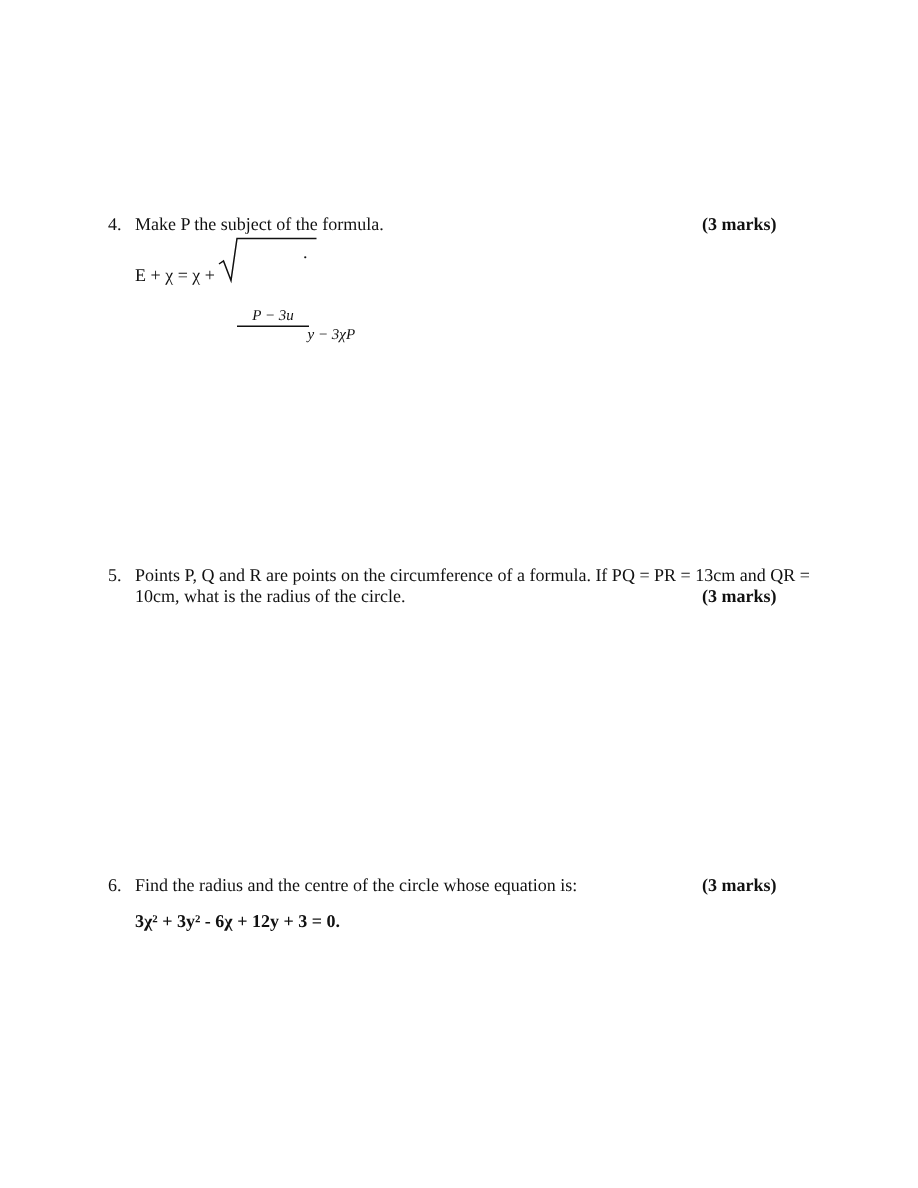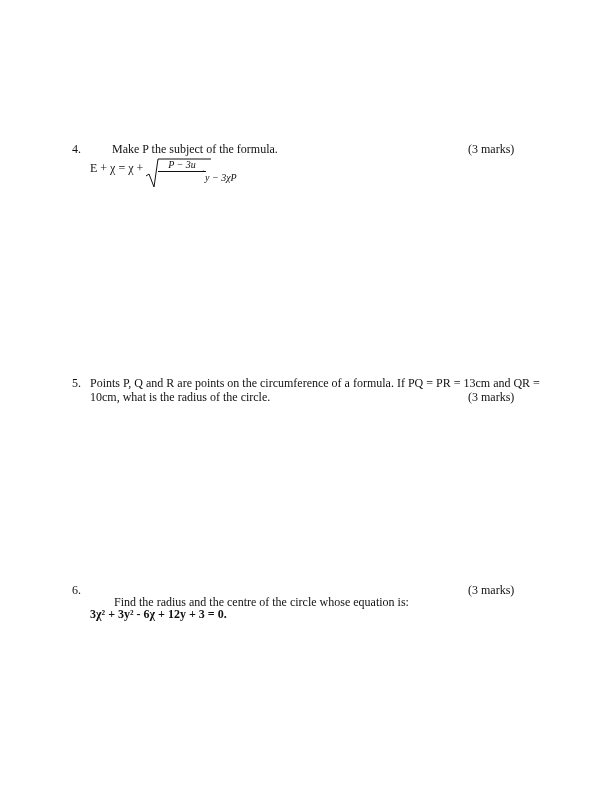--- a/index.html
+++ b/index.html
@@ -28,33 +28,34 @@
     }
     .line {
       position: absolute;
       left: 90px;
       white-space: nowrap;
     }
     .marks {
       position: absolute;
       left: 468px;
       white-space: nowrap;
+      font-weight: bold;
     }
     
     .formula {
       position: absolute;
       left: 90px;
       top: 19px;
       height: 28px;
       white-space: nowrap;
     }
     .formula .lhs {
       position: absolute;
       left: 0;
-      top: 0;
+      top: 15px;
     }
     .sqrt {
       position: absolute;
       left: 55px;
       top: -4px;
       width: 70px;
       height: 30px;
     }
     .sqrt svg {
       position: absolute;
@@ -67,20 +68,21 @@
       top: 2px;
       width: 50px;
       font-style: italic;
       font-size: 10px;
       text-align: center;
     }
     .frac .numer {
       display: block;
       height: 12px;
       line-height: 12px;
+      margin-top: 46px;
     }
     .frac .bar {
       display: block;
       height: 0;
       border-top: 1px solid #111;
       margin: 0 1px;
     }
     .frac .denom {
       display: block;
       height: 12px;
@@ -91,21 +93,21 @@
       position: absolute;
       left: 112px;
       top: 0;
     }
   </style>
 </head>
 <body>
 
 <div class="q" style="top:142px;">
   <span class="num" style="top:0;">4.</span>
-  <span class="line" style="top:0;margin-left:22px;">Make P the subject of the formula.</span>
+  <span class="line" style="top:0;">Make P the subject of the formula.</span>
   <span class="marks" style="top:0;">(3 marks)</span>
   <div class="formula">
     <span class="lhs">E + χ = χ +</span>
     <div class="sqrt">
       <svg width="70" height="32" viewBox="0 0 70 32">
         <polyline points="1,19 4,17 9,30 13,2 66,2" fill="none" stroke="#111" stroke-width="1"></polyline>
       </svg>
       <div class="frac">
         <span class="numer">P − 3u</span>
         <span class="bar"></span>
@@ -118,16 +120,16 @@
 
 <div class="q" style="top:376px;">
   <span class="num" style="top:0;">5.</span>
   <span class="line" style="top:0;">Points P, Q and R are points on the circumference of a formula.  If PQ = PR = 13cm and QR =</span>
   <span class="line" style="top:14px;text-align:right;">10cm, what is the radius of the circle.</span>
   <span class="marks" style="top:14px;">(3 marks)</span>
 </div>
 
 <div class="q" style="top:583px;">
   <span class="num" style="top:0;">6.</span>
-  <span class="line" style="top:12px;margin-left:24px;">Find the radius and the centre of the circle whose equation is:</span>
+  <span class="line" style="top:0;">Find the radius and the centre of the circle whose equation is:</span>
   <span class="line" style="top:24px;font-weight:bold;">3χ² + 3y² - 6χ + 12y + 3 = 0.</span>
   <span class="marks" style="top:0;">(3 marks)</span>
 </div>
 
 </body></html>

